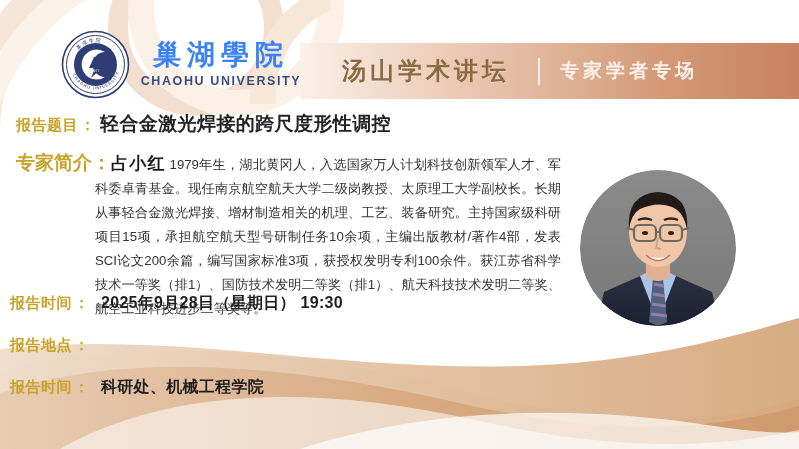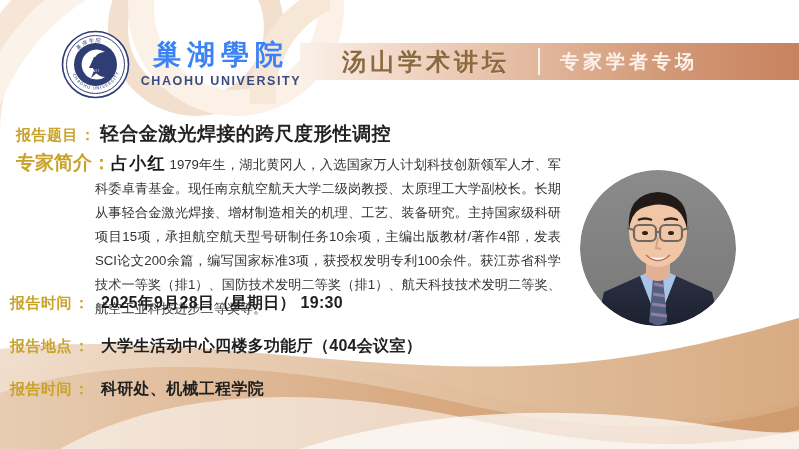--- a/index.html
+++ b/index.html
@@ -26,21 +26,21 @@
     font-family:"DejaVu Serif","Liberation Serif",serif;
     font-size:28px;font-weight:bold;letter-spacing:6px;
     line-height:34px;color:#3b82f6;white-space:nowrap;
   }
   .uni-en{
     font-size:12.5px;font-weight:bold;letter-spacing:1.6px;
     color:#3b4a82;margin-top:2px;white-space:nowrap;
   }
 
   .banner{
-    position:absolute;left:300px;top:43px;width:499px;height:37px;
+    position:absolute;left:300px;top:43px;width:499px;height:56px;
     background:linear-gradient(90deg,#fbf0e9 0%,#f3dccd 16%,#e3b99f 46%,#d39a78 72%,#c8825f 100%);
     display:flex;align-items:center;
   }
   .banner-main{
     font-family:"DejaVu Serif","Liberation Serif",serif;
     font-size:24px;font-weight:bold;color:#8c6a3f;
     letter-spacing:4px;margin-left:42px;white-space:nowrap;
     text-shadow:0 1px 0 rgba(255,255,255,.25);
   }
   .banner-sep{
@@ -48,21 +48,21 @@
   }
   .banner-sub{
     font-family:"DejaVu Serif","Liberation Serif",serif;
     font-size:19px;font-weight:bold;color:#fbf1ea;
     letter-spacing:4px;white-space:nowrap;
   }
 
   
   .content{position:absolute;left:0;top:104px;width:799px;}
 
-  .row{display:flex;align-items:flex-start;margin-top:10px;}
+  .row{display:flex;align-items:flex-start;}
   .label{
     color:#c8a32a;font-size:15px;font-weight:bold;white-space:nowrap;
     flex:none;letter-spacing:.5px;
   }
   .colon{color:#c8a32a;font-size:15px;font-weight:bold;flex:none;padding:0 2px;}
 
   .title-row{position:absolute;left:16px;top:9px;align-items:baseline;}
   .title-row .label{font-size:15px;}
   .title-text{
     font-size:19px;font-weight:bold;color:#232323;letter-spacing:.4px;
@@ -196,21 +196,20 @@
 
       <div class="meta-row">
         <span class="label">报告时间</span>
         <span class="colon">：</span>
         <span class="meta-val">2025年9月28日（星期日） 19:30</span>
       </div>
 
       <div class="meta-row">
         <span class="label">报告地点</span>
         <span class="colon">：</span>
-        <span class="meta-val">大学生活动中心四楼多功能厅（404会议室）</span>
       </div>
 
       <div class="meta-row">
         <span class="label">报告时间</span>
         <span class="colon">：</span>
         <span class="meta-val">科研处、机械工程学院</span>
       </div>
     </div>
   </div>
 

